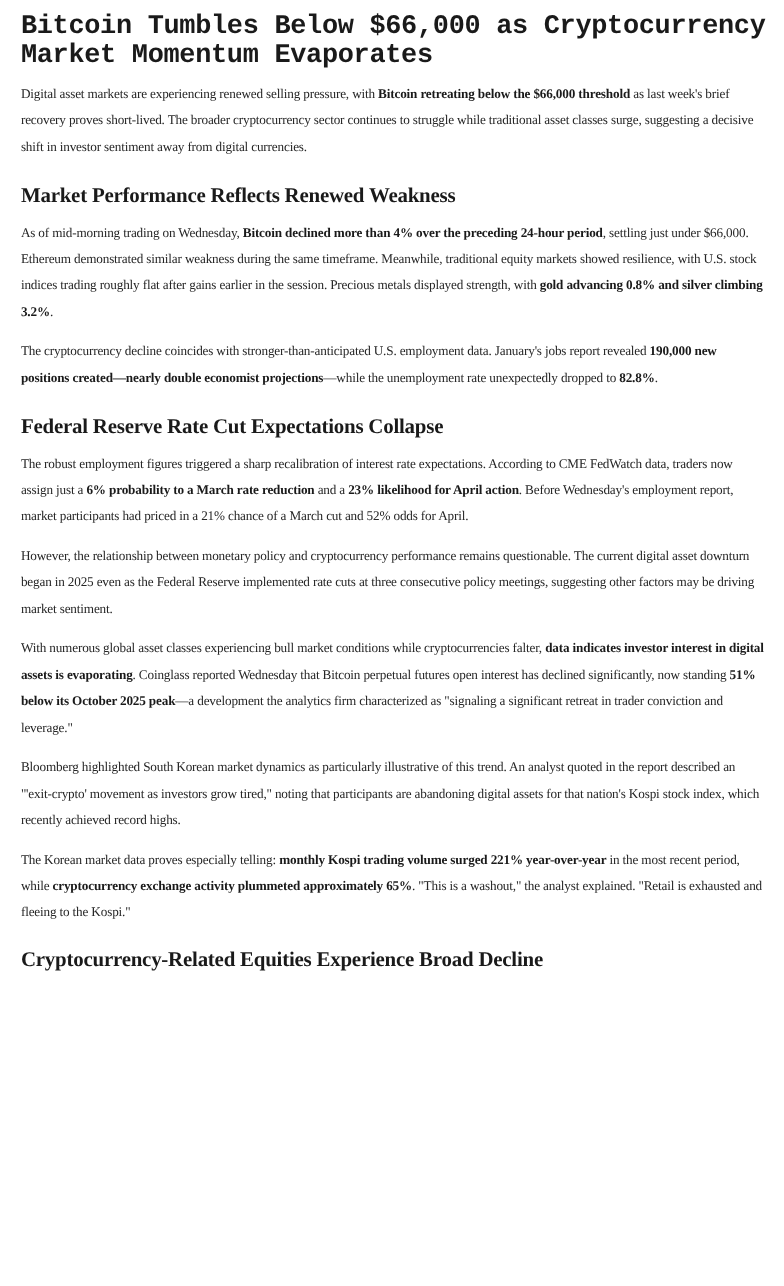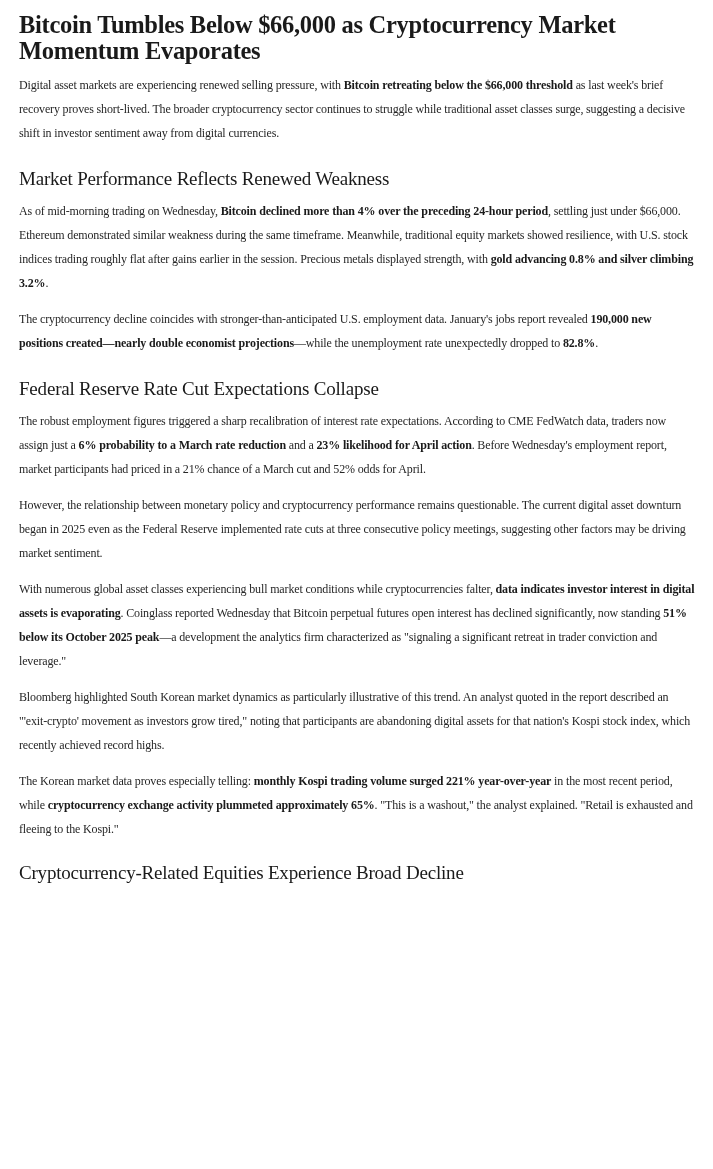--- a/index.html
+++ b/index.html
@@ -11,33 +11,33 @@
       width: 713px;
       height: 1169px;
       overflow: hidden;
       color: #1f1f1f;
       font-family: "Liberation Serif", "DejaVu Serif", serif;
     }
     .article {
       padding: 10px 16px 0 19px;
     }
     h1 {
-      font-family: Liberation Serif, serif;
+      font-family: Liberation Mono, monospace;
       font-size: 24.5px;
       line-height: 26px;
       font-weight: 700;
       margin: 2px 0 9px 0;
       color: #1a1a1a;
       letter-spacing: -0.3px;
     }
     h2 {
       font-family: "Liberation Serif", "DejaVu Serif", serif;
       font-size: 19px;
       line-height: 24px;
-      font-weight: 400;
+      font-weight: 700;
       margin: 22px 0 8px 0;
       color: #1a1a1a;
       letter-spacing: -0.2px;
     }
     p {
       font-size: 12px;
       line-height: 24px;
       margin: 0 0 12px 0;
       color: #262626;
       letter-spacing: -0.15px;

